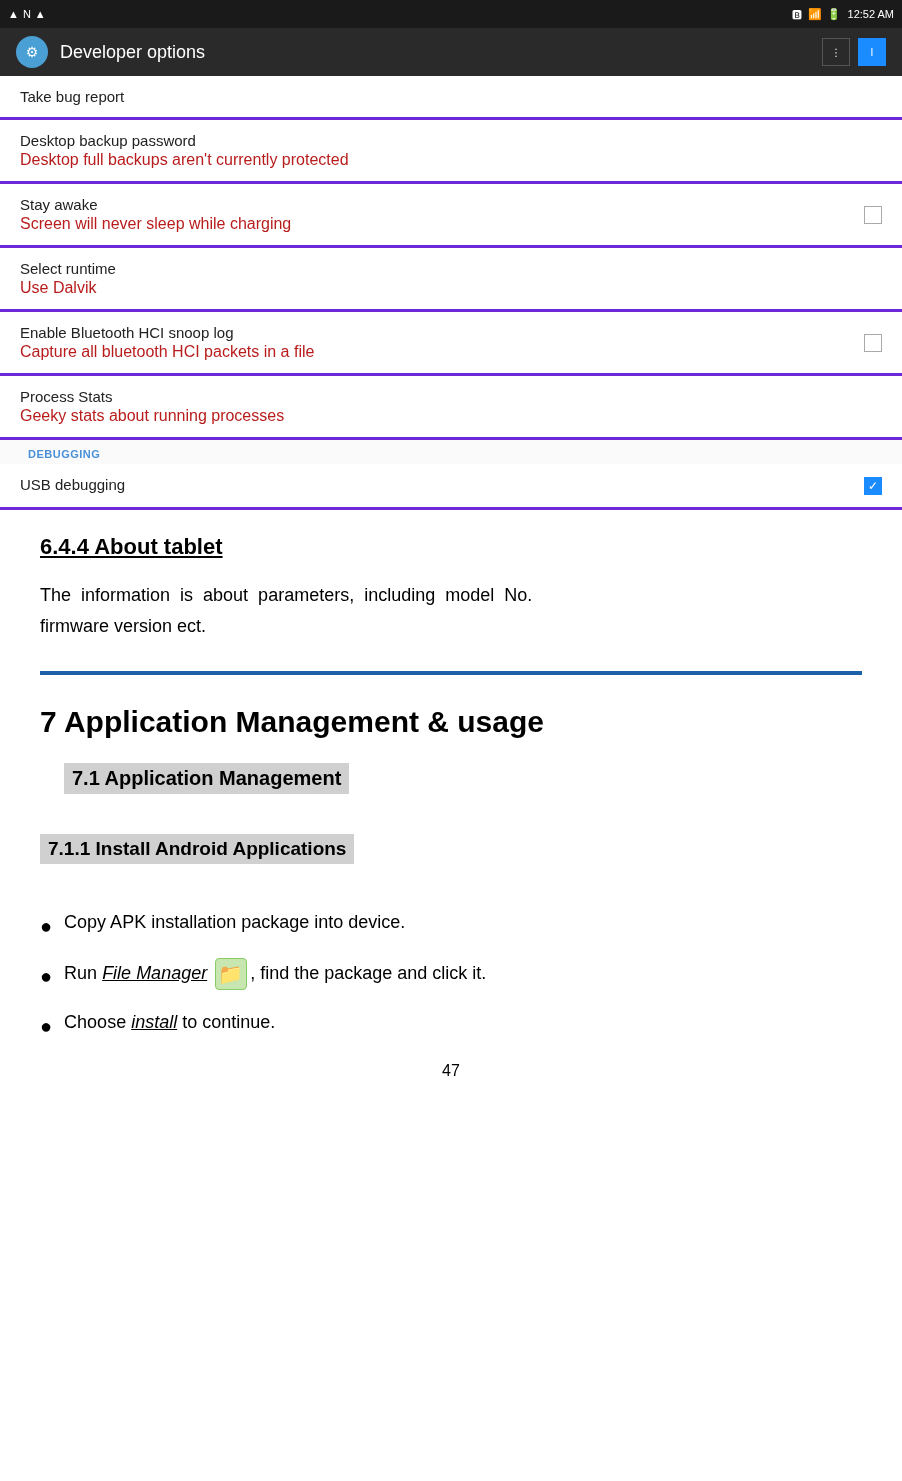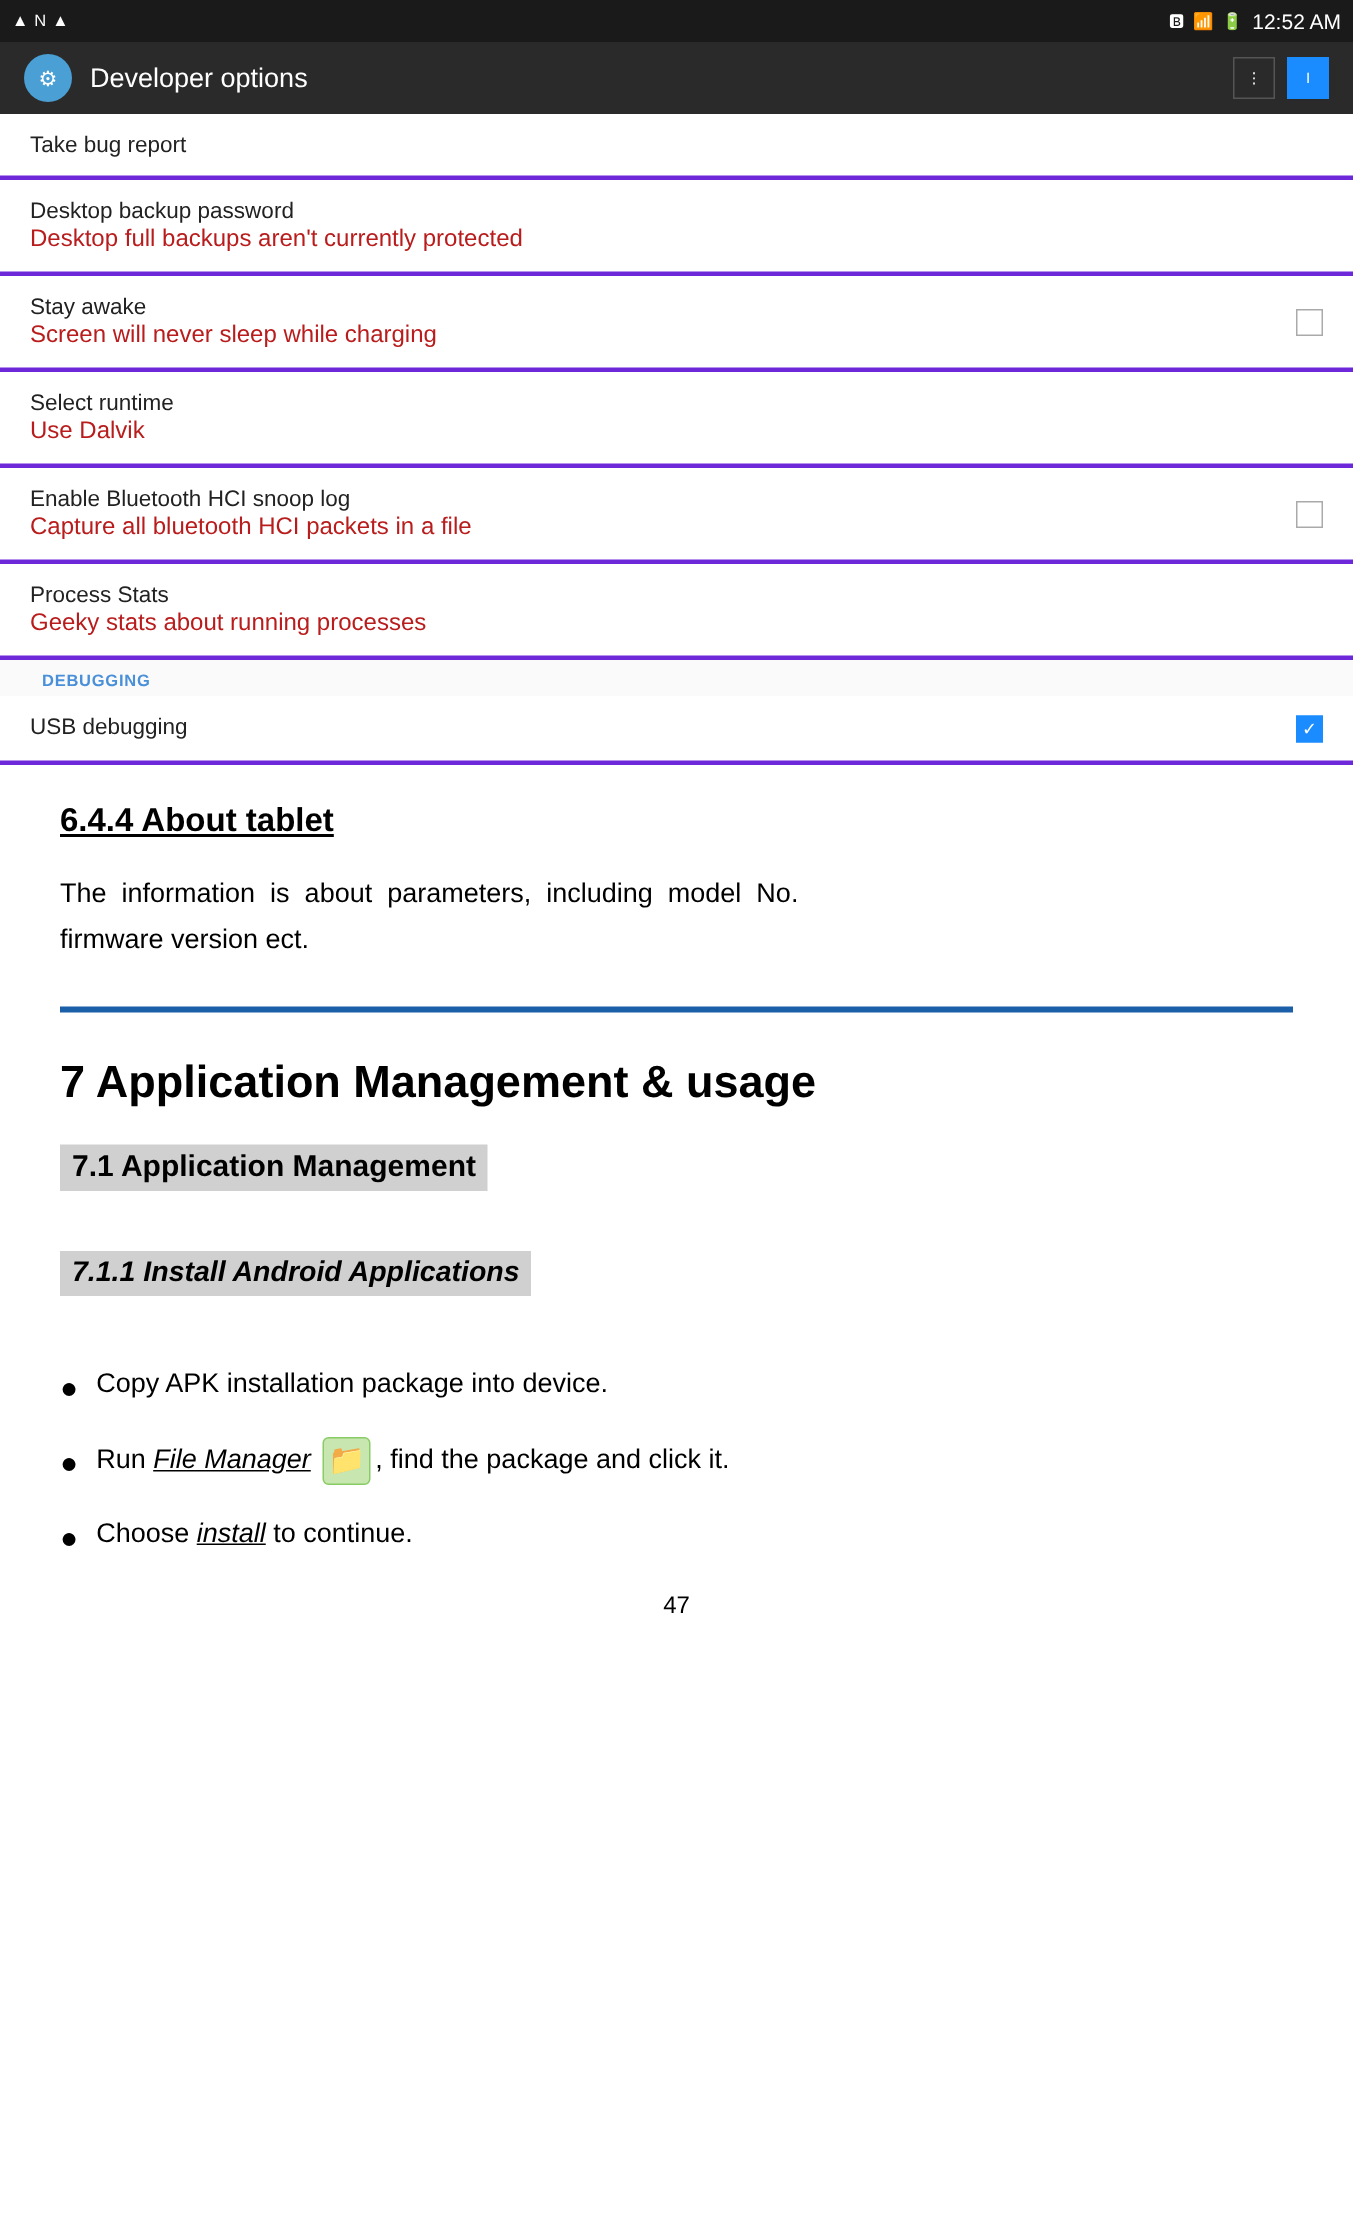--- a/index.html
+++ b/index.html
@@ -208,21 +208,20 @@
     }
 
     .section-heading-711 {
       font-size: 19px;
       font-weight: bold;
       color: #000;
       background: #d0d0d0;
       padding: 4px 8px;
       margin-bottom: 20px;
       display: inline-block;
-      font-style: italic;
     }
 
     .bullet-list {
       list-style: none;
       padding: 0;
       margin: 0;
     }
 
     .bullet-item {
       display: flex;
@@ -292,21 +291,21 @@
   <div class="status-bar">
     <div class="status-bar-left">
       <span style="color:#fff;font-size:11px;">▲</span>
       <span style="color:#fff;font-size:11px;">N</span>
       <span style="color:#fff;font-size:11px;">▲</span>
     </div>
     <div class="status-bar-right">
       <span style="color:#fff;font-size:11px;">🅱</span>
       <span style="color:#fff;font-size:11px;">📶</span>
       <span style="color:#fff;font-size:11px;">🔋</span>
-      <span style="color:#fff;font-size:14px;">12:52 AM</span>
+      <span style="color:#fff;font-size:11px;">12:52 AM</span>
     </div>
   </div>
 
   <div class="title-bar">
     <div class="title-bar-icon">
       <span>⚙</span>
     </div>
     <span class="title-bar-text">Developer options</span>
     <div class="title-bar-actions">
       <div class="title-btn">⋮</div>
@@ -374,21 +373,21 @@
   <h2 class="section-heading-644">6.4.4 About tablet</h2>
 
   <p class="body-text">
     <span>The</span>&nbsp;&nbsp;information&nbsp;&nbsp;is&nbsp;&nbsp;about&nbsp;&nbsp;parameters,&nbsp;&nbsp;including&nbsp;&nbsp;model&nbsp;&nbsp;No.<br>firmware version ect.
   </p>
 
   <div class="divider-blue"></div>
 
   <h1 class="section-heading-7">7 Application Management &amp; usage</h1>
 
-  <div style="margin-bottom: 20px;">
+  <div style="margin-bottom: 20px; margin-left: 24px;">
     <span class="section-heading-71">7.1 Application Management</span>
   </div>
 
   <div style="margin-bottom: 24px;">
     <span class="section-heading-711">7.1.1 Install Android Applications</span>
   </div>
 
   <ul class="bullet-list">
     <li class="bullet-item">
       <span class="bullet-dot">●</span>

